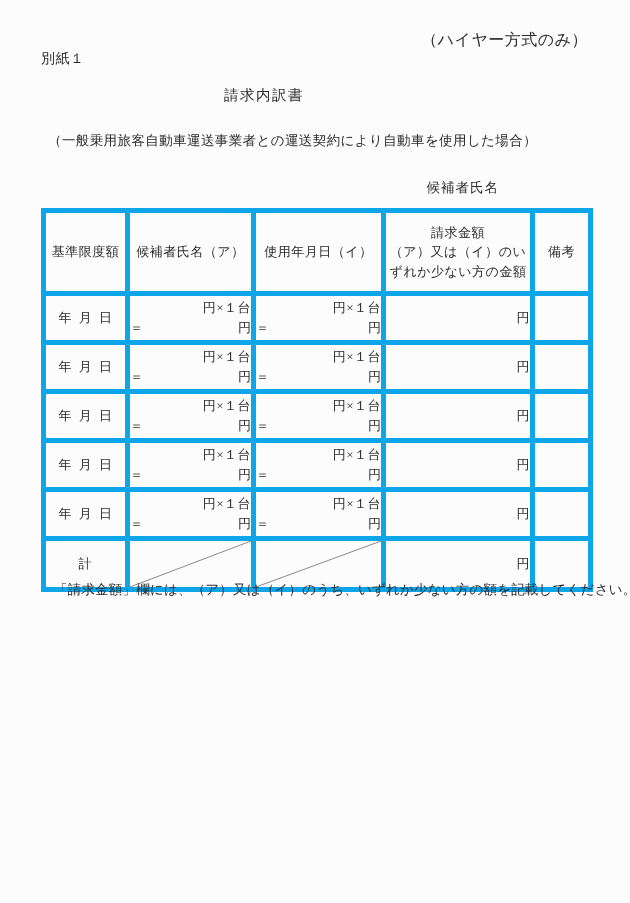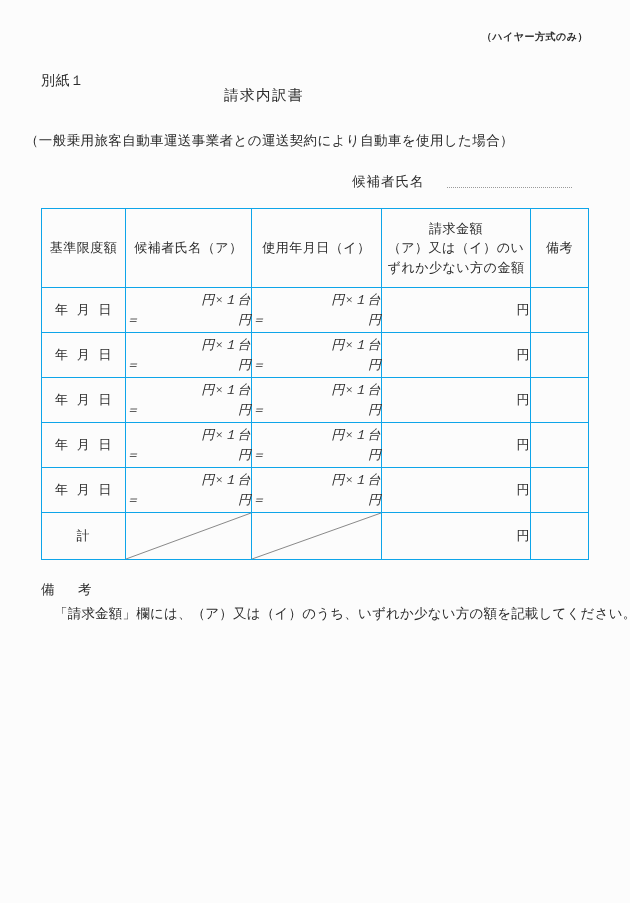--- a/index.html
+++ b/index.html
@@ -19,60 +19,61 @@
     width: 630px;
     height: 903px;
     box-sizing: border-box;
   }
 
   
   .top-note {
     position: absolute;
     top: 30px;
     right: 42px;
-    font-size: 10px;
+    font-size: 16px;
     letter-spacing: 0.5px;
     white-space: nowrap;
-    font-weight: bold;
   }
   .doc-ref {
     position: absolute;
-    top: 72px;
+    top: 50px;
     left: 41px;
     font-size: 14px;
     letter-spacing: 0.5px;
     white-space: nowrap;
   }
   .doc-title {
     position: absolute;
     top: 86px;
     left: 0;
     width: 528px;
     text-align: center;
     font-size: 14.5px;
     letter-spacing: 1.5px;
   }
   .doc-subtitle {
     position: absolute;
     top: 132px;
     left: 0;
     width: 514px;
-    text-align: right;
+    text-align: left;
     font-size: 13.5px;
     letter-spacing: 0.4px;
+    padding-left: 48px;
   }
   .signature-row {
     position: absolute;
-    top: 173px;
+    top: 179px;
     left: 352px;
     display: flex;
-    align-items: center;
+    align-items: flex-end;
     font-size: 13.5px;
     letter-spacing: 1px;
     white-space: nowrap;
+    flex-direction: column;
   }
   .signature-line {
     display: inline-block;
     width: 125px;
     margin-left: 22px;
     border-bottom: 1px dotted #9a9a9a;
     height: 11px;
   }
 
   
@@ -80,21 +81,21 @@
     position: absolute;
     top: 208px;
     left: 41px;
     width: 547px;
     border-collapse: collapse;
     table-layout: fixed;
     font-size: 13px;
   }
   .billing-table td,
   .billing-table th {
-    border: 1px solid #0ea5e9;
+    border: 5px solid #0ea5e9;
     padding: 0;
     vertical-align: middle;
     font-weight: normal;
   }
   .col-date    { width: 84px; }
   .col-fare    { width: 126px; }
   .col-limit   { width: 130px; }
   .col-claim   { width: 149px; }
   .col-remarks { width: 58px; }
 
@@ -124,21 +125,20 @@
   .date-cell .d-parts {
     display: flex;
     justify-content: space-around;
     padding: 0 9px;
   }
 
   
   .amount-cell {
     padding: 2px 8px 3px 8px;
     line-height: 1.55;
-    font-style: italic;
   }
   .amount-cell .line-unit {
     display: block;
     text-align: right;
     letter-spacing: 0.5px;
   }
   .amount-cell .line-eq {
     display: flex;
     justify-content: space-between;
     align-items: baseline;
@@ -371,17 +371,16 @@
           </svg>
         </td>
         <td class="row-cell claim-cell">円</td>
         <td class="row-cell remarks-cell"></td>
       </tr>
 
     </tbody>
   </table>
 
   <div class="footer-notes">
-    <div class="footer-heading">備　考</div>
     <div class="footer-body">「請求金額」欄には、（ア）又は（イ）のうち、いずれか少ない方の額を記載してください。</div>
   </div>
 
 </div>
 
 </body></html>

